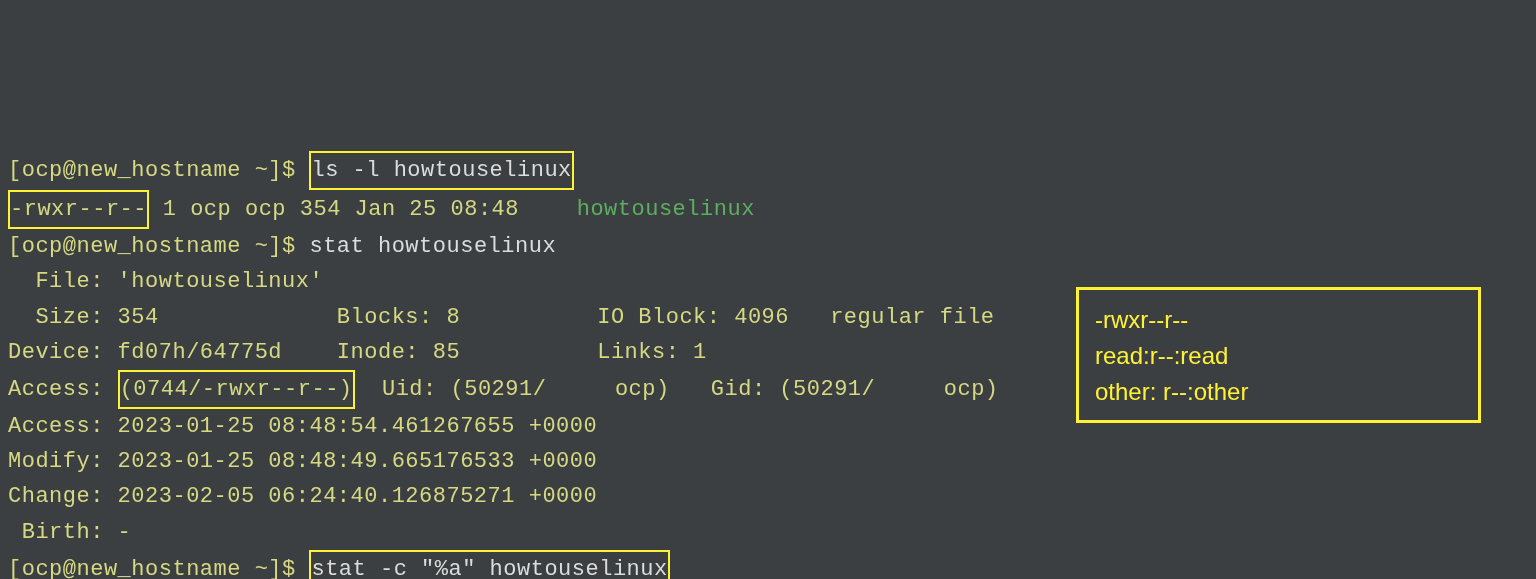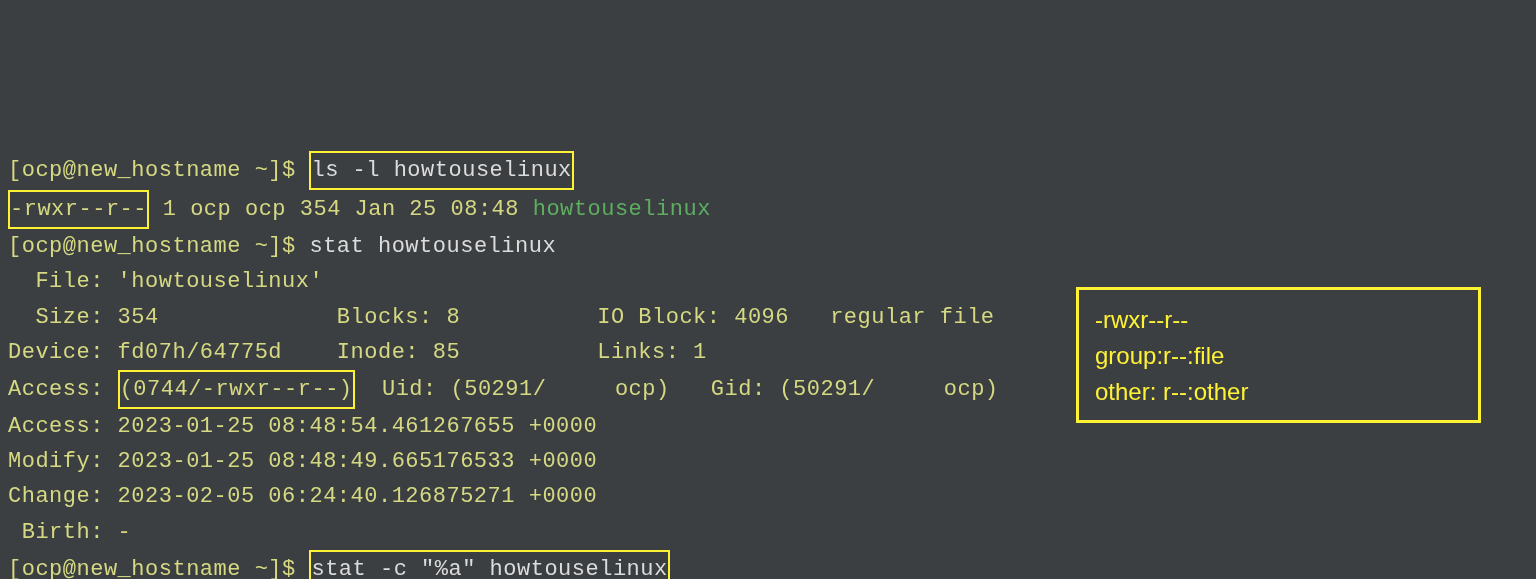--- a/index.html
+++ b/index.html
@@ -18,20 +18,21 @@
       height: 579px;
       position: relative;
       white-space: pre;
       letter-spacing: 0.5px;
     }
     .yellow {
       color: #d6d982;
     }
     .green {
       color: #5dae60;
+      margin-left: 44px;
     }
     .whitish {
       color: #dcdcdc;
     }
     .box {
       border: 2.5px solid #fef235;
       display: inline-block;
     }
     .box-perms {
       border: 2.5px solid #fef235;
@@ -57,18 +58,18 @@
   </style>
 </head>
 <body>
 
 
 
 <span class="line"><span class="yellow">[ocp@new_hostname ~]$ </span><span class="box whitish">ls -l howtouselinux</span></span><span class="line"><span class="box-perms yellow">-rwxr--r--</span><span class="yellow"> 1 ocp ocp 354 Jan 25 08:48 </span><span class="green">howtouselinux</span></span><span class="line"><span class="yellow">[ocp@new_hostname ~]$ </span><span class="whitish">stat howtouselinux</span></span><span class="line yellow">  File: 'howtouselinux'</span><span class="line yellow">  Size: 354             Blocks: 8          IO Block: 4096   regular file</span><span class="line yellow">Device: fd07h/64775d    Inode: 85          Links: 1</span><span class="line"><span class="yellow">Access: </span><span class="box-perms yellow">(0744/-rwxr--r--)</span><span class="yellow">  Uid: (50291/     ocp)   Gid: (50291/     ocp)</span></span><span class="line yellow">Access: 2023-01-25 08:48:54.461267655 +0000</span><span class="line yellow">Modify: 2023-01-25 08:48:49.665176533 +0000</span><span class="line yellow">Change: 2023-02-05 06:24:40.126875271 +0000</span><span class="line yellow"> Birth: -</span><span class="line"><span class="yellow">[ocp@new_hostname ~]$ </span><span class="box whitish">stat -c "%a" howtouselinux</span></span>
 
 <div class="legend-box">
 <div>-rwxr--r--</div>
-<div>group:r--:file</div>
+<div>read:r--:read</div>
 <div>other: r--:other</div>
 </div>
 
 
 
 
 </body></html>

